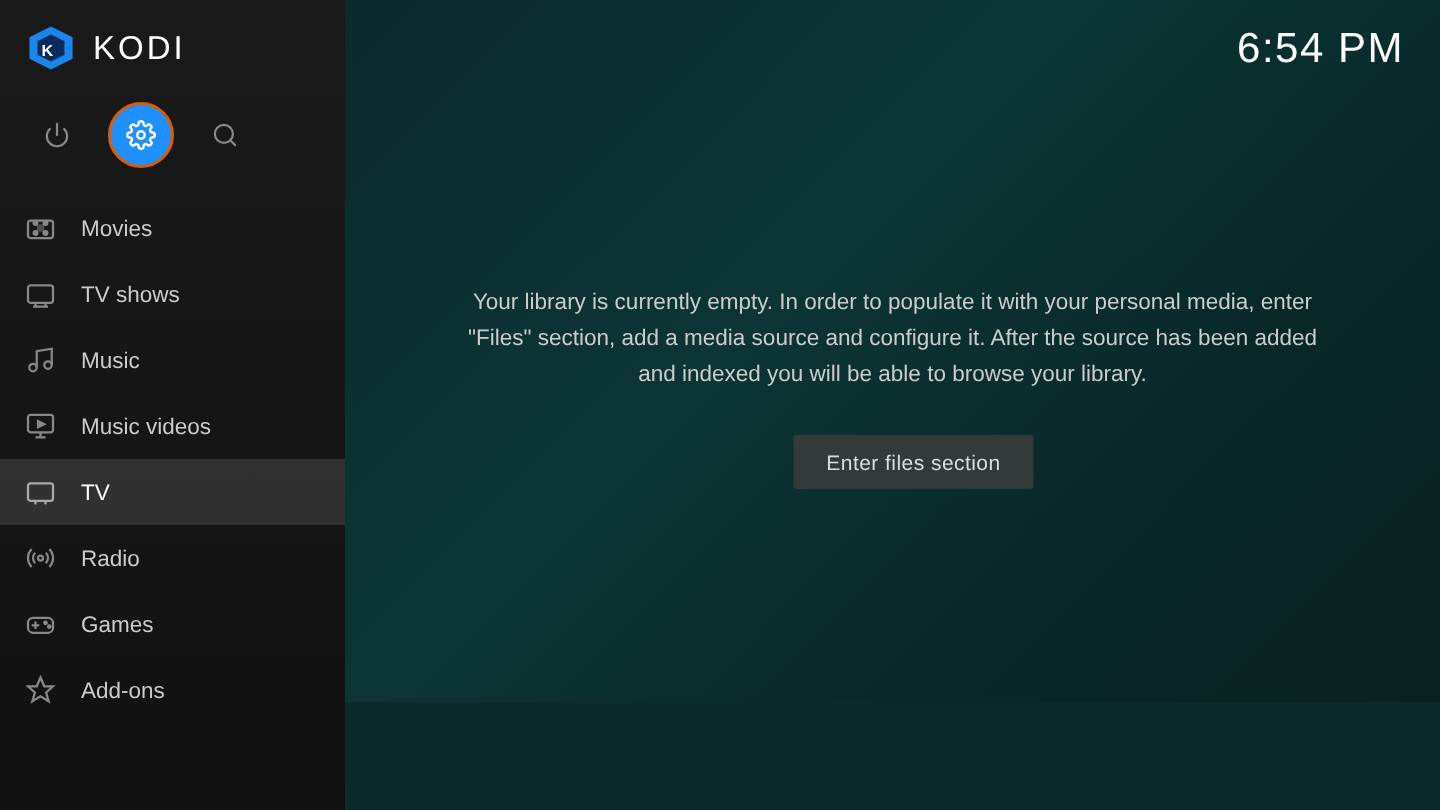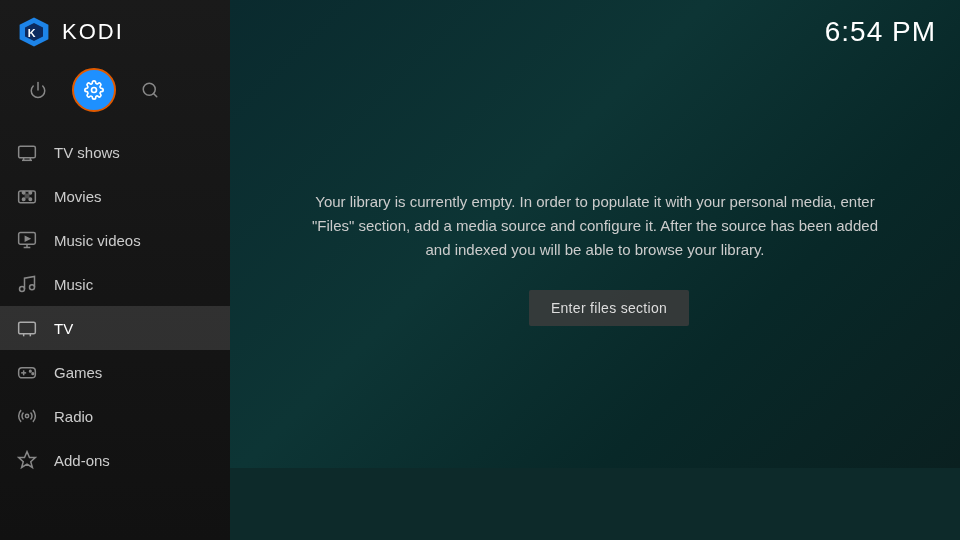--- a/index.html
+++ b/index.html
@@ -221,106 +221,106 @@
           <line x1="21" y1="21" x2="16.65" y2="16.65"></line>
         </svg>
       </div>
     </div>
 
     <nav class="sidebar-nav">
 
       <div class="nav-item">
         <span class="nav-icon">
           <svg width="20" height="20" viewBox="0 0 24 24" fill="none" stroke="#888888" stroke-width="1.8">
-            <rect x="2" y="5" width="20" height="14" rx="2"></rect>
-            <line x1="8" y1="19" x2="8" y2="22"></line>
-            <line x1="16" y1="19" x2="16" y2="22"></line>
-            <line x1="6" y1="22" x2="18" y2="22"></line>
-          </svg>
-        </span>
-        <span class="nav-label">TV shows</span>
-      </div>
-
-      <div class="nav-item">
-        <span class="nav-icon">
-          <svg width="20" height="20" viewBox="0 0 24 24" fill="none" stroke="#888888" stroke-width="1.8">
             <rect x="2" y="6" width="20" height="14" rx="2"></rect>
             <circle cx="8" cy="8" r="1.5" fill="#888888"></circle>
             <circle cx="16" cy="8" r="1.5" fill="#888888"></circle>
             <circle cx="8" cy="16" r="1.5" fill="#888888"></circle>
             <circle cx="16" cy="16" r="1.5" fill="#888888"></circle>
             <rect x="10" y="10" width="4" height="4" fill="#888888" opacity="0.5"></rect>
           </svg>
         </span>
         <span class="nav-label">Movies</span>
       </div>
 
       <div class="nav-item">
         <span class="nav-icon">
           <svg width="20" height="20" viewBox="0 0 24 24" fill="none" stroke="#888888" stroke-width="1.8">
+            <rect x="2" y="5" width="20" height="14" rx="2"></rect>
+            <line x1="8" y1="19" x2="8" y2="22"></line>
+            <line x1="16" y1="19" x2="16" y2="22"></line>
+            <line x1="6" y1="22" x2="18" y2="22"></line>
+          </svg>
+        </span>
+        <span class="nav-label">TV shows</span>
+      </div>
+
+      <div class="nav-item">
+        <span class="nav-icon">
+          <svg width="20" height="20" viewBox="0 0 24 24" fill="none" stroke="#888888" stroke-width="1.8">
+            <path d="M9 18V5l12-2v13"></path>
+            <circle cx="6" cy="18" r="3"></circle>
+            <circle cx="18" cy="16" r="3"></circle>
+          </svg>
+        </span>
+        <span class="nav-label">Music</span>
+      </div>
+
+      <div class="nav-item">
+        <span class="nav-icon">
+          <svg width="20" height="20" viewBox="0 0 24 24" fill="none" stroke="#888888" stroke-width="1.8">
             <rect x="2" y="3" width="20" height="14" rx="2"></rect>
             <line x1="8" y1="21" x2="16" y2="21"></line>
             <line x1="12" y1="17" x2="12" y2="21"></line>
             <polygon points="10,8 10,13 15,10.5" fill="#888888"></polygon>
           </svg>
         </span>
         <span class="nav-label">Music videos</span>
       </div>
 
-      <div class="nav-item">
-        <span class="nav-icon">
-          <svg width="20" height="20" viewBox="0 0 24 24" fill="none" stroke="#888888" stroke-width="1.8">
-            <path d="M9 18V5l12-2v13"></path>
-            <circle cx="6" cy="18" r="3"></circle>
-            <circle cx="18" cy="16" r="3"></circle>
-          </svg>
-        </span>
-        <span class="nav-label">Music</span>
-      </div>
-
       <div class="nav-item active">
         <span class="nav-icon">
           <svg width="20" height="20" viewBox="0 0 24 24" fill="none" stroke="#aaaaaa" stroke-width="1.8">
             <rect x="2" y="5" width="20" height="14" rx="2"></rect>
             <line x1="8" y1="19" x2="8" y2="22"></line>
             <line x1="16" y1="19" x2="16" y2="22"></line>
           </svg>
         </span>
         <span class="nav-label">TV</span>
+      </div>
+
+      <div class="nav-item">
+        <span class="nav-icon">
+          <svg width="20" height="20" viewBox="0 0 24 24" fill="none" stroke="#888888" stroke-width="1.8">
+            <circle cx="12" cy="12" r="2"></circle>
+            <path d="M16.24 7.76a6 6 0 0 1 0 8.49"></path>
+            <path d="M7.76 7.76a6 6 0 0 0 0 8.49"></path>
+            <path d="M19.07 4.93a10 10 0 0 1 0 14.14"></path>
+            <path d="M4.93 4.93a10 10 0 0 0 0 14.14"></path>
+          </svg>
+        </span>
+        <span class="nav-label">Radio</span>
       </div>
 
       <div class="nav-item">
         <span class="nav-icon">
           <svg width="20" height="20" viewBox="0 0 24 24" fill="none" stroke="#888888" stroke-width="1.8">
             <rect x="2" y="7" width="20" height="12" rx="4"></rect>
             <line x1="8" y1="10" x2="8" y2="16"></line>
             <line x1="5" y1="13" x2="11" y2="13"></line>
             <circle cx="16" cy="11" r="1" fill="#888888"></circle>
             <circle cx="19" cy="14" r="1" fill="#888888"></circle>
           </svg>
         </span>
         <span class="nav-label">Games</span>
       </div>
 
       <div class="nav-item">
         <span class="nav-icon">
           <svg width="20" height="20" viewBox="0 0 24 24" fill="none" stroke="#888888" stroke-width="1.8">
-            <circle cx="12" cy="12" r="2"></circle>
-            <path d="M16.24 7.76a6 6 0 0 1 0 8.49"></path>
-            <path d="M7.76 7.76a6 6 0 0 0 0 8.49"></path>
-            <path d="M19.07 4.93a10 10 0 0 1 0 14.14"></path>
-            <path d="M4.93 4.93a10 10 0 0 0 0 14.14"></path>
-          </svg>
-        </span>
-        <span class="nav-label">Radio</span>
-      </div>
-
-      <div class="nav-item">
-        <span class="nav-icon">
-          <svg width="20" height="20" viewBox="0 0 24 24" fill="none" stroke="#888888" stroke-width="1.8">
             <polygon points="12,2 15,9 22,9 16.5,14 18.5,21 12,17 5.5,21 7.5,14 2,9 9,9"></polygon>
           </svg>
         </span>
         <span class="nav-label">Add-ons</span>
       </div>
 
 
     </nav>
   </div>
 

